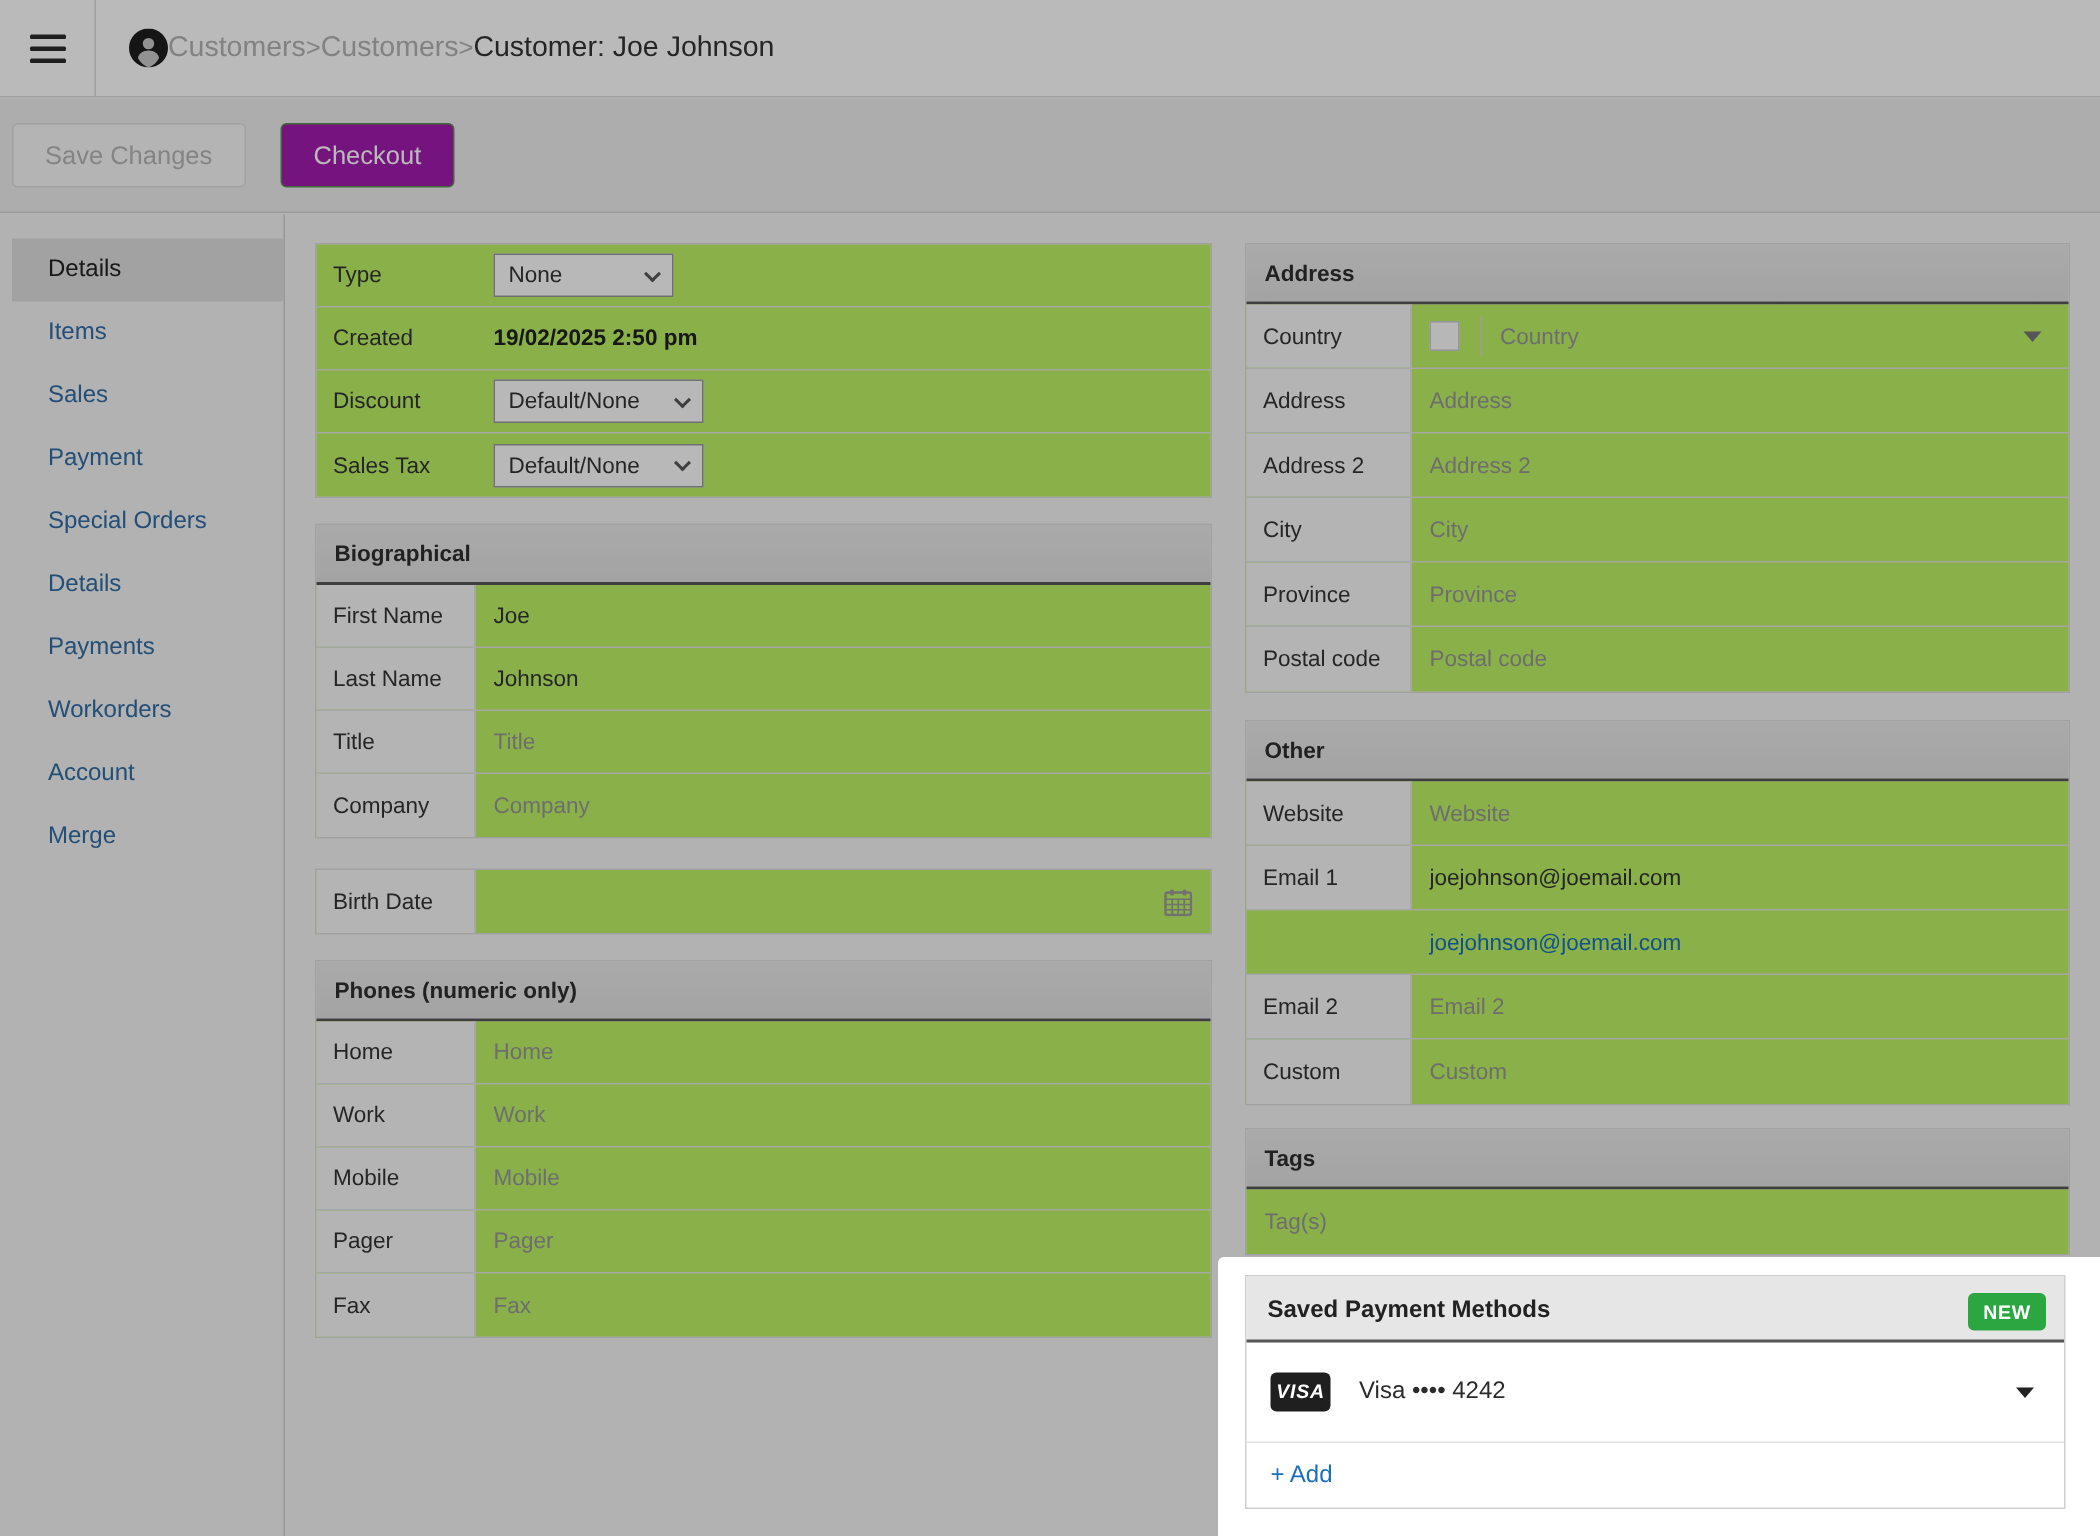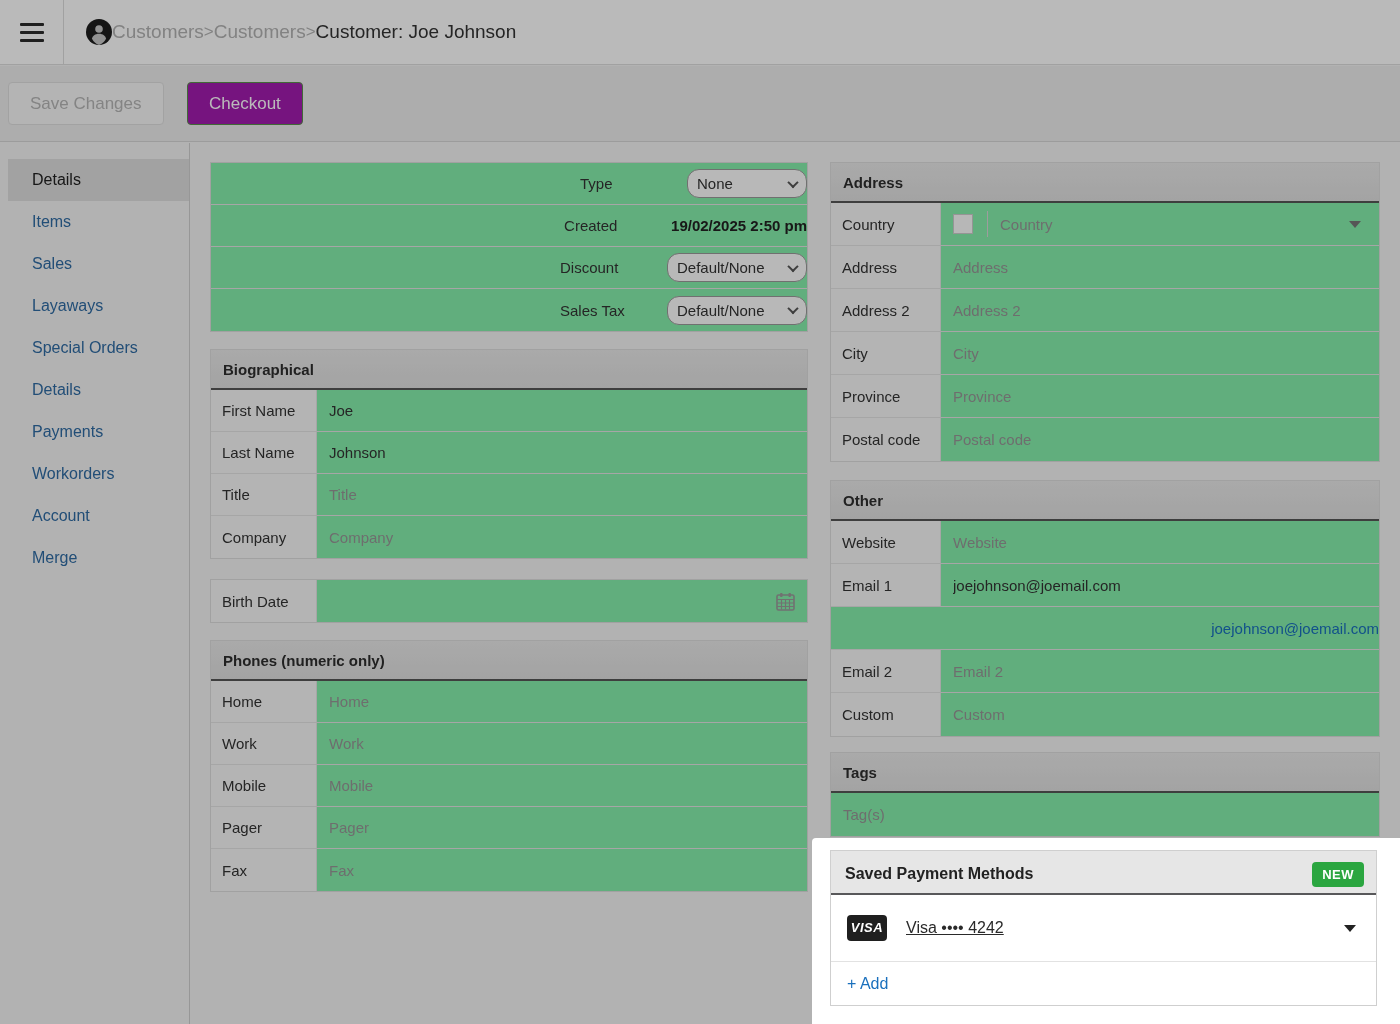--- a/index.html
+++ b/index.html
@@ -28,31 +28,31 @@
   .nav-item { display:block; height:42px; line-height:42px; padding-left:24px; margin-left:8px; font-size:16px; color:#2f6ba3; text-decoration:none; cursor:pointer; }
   .nav-item.active { background:#dedede; color:#222; }
 
   .col { position:absolute; top:19px; }
   .col-left { left:210px; width:598px; }
   .col-right { left:830px; width:550px; }
 
   .box { background:#fff; border:1px solid #ddd; }
   .sec-h { height:40px; background:linear-gradient(#e9e9e9,#e0e0e0); border-bottom:2px solid #565656; display:flex; align-items:center; padding:0 12px; font-weight:bold; color:#2e2e2e; font-size:15px; }
 
-  .row { display:flex; align-items:center; height:42px; border-bottom:1px solid #e4e4e4; background:#86efac;justify-content:flex-end; }
+  .row { display:flex; align-items:center; height:42px; border-bottom:1px solid #e4e4e4; background:#bef264; }
   .col-right .row { height:43px; }
   .row:last-child { border-bottom:none; }
   .lbl { width:106px; flex:none; align-self:stretch; display:flex; align-items:center; padding-left:11px; color:#333; }
   .col-right .lbl { width:110px; }
   .ruled .lbl { background:#f7f7f7; border-right:1px solid #e4e4e4; }
   .val-input { flex:1; min-width:0; border:none; background:transparent; font-family:inherit; font-size:15px; color:#333; padding:0 10px 0 12px; outline:none; height:100%; }
   .val-input::placeholder { color:#979797; opacity:1; }
   .val-static { padding-left:12px; font-weight:bold; color:#222; }
 
-  .select { display:flex; align-items:center; height:29px; border:1px solid #9a9a9a; border-radius:12px; background:#fcfcfc; margin-left:12px; padding:0 9px; cursor:pointer; color:#333; }
+  .select { display:flex; align-items:center; height:29px; border:1px solid #9a9a9a; border-radius:0; background:#fcfcfc; margin-left:12px; padding:0 9px; cursor:pointer; color:#333; }
   .w120 { width:120px; } .w140 { width:140px; }
   .chev { width:8px; height:8px; border-right:2px solid #555; border-bottom:2px solid #555; transform:rotate(45deg) translate(-1px,-1px); margin-left:auto; flex:none; }
 
   .cal-icon { margin-left:auto; margin-right:12px; flex:none; cursor:pointer; }
 
   .flag-box { width:20px; height:20px; border:1px solid #ccc; background:#fbfbfb; margin-left:12px; flex:none; }
   .country-vdiv { width:1px; align-self:stretch; margin:8px 0 8px 14px; background:#d8d8d8; flex:none; }
   .caret { width:0; height:0; border-left:6px solid transparent; border-right:6px solid transparent; border-top:7px solid #777; margin-right:18px; flex:none; }
 
   .link-row { padding-left:122px; }
@@ -60,21 +60,21 @@
 
   .mb17 { margin-bottom:17px; } .mb20 { margin-bottom:20px; } .mb18 { margin-bottom:18px; } .mb15 { margin-bottom:15px; }
 
   
   .spotlight { position:absolute; left:812px; top:838px; width:588px; height:186px; background:#fff; border-top-left-radius:4px; box-shadow:0 0 0 2500px rgba(0,0,0,0.27); z-index:40; }
   .panel { position:absolute; left:18px; top:12px; width:547px; border:1px solid #cfcfcf; background:#fff; }
   .panel-h { height:44px; background:#e6e6e6; border-bottom:2px solid #58585a; display:flex; align-items:center; padding:4px 12px 0 14px; font-weight:bold; font-size:16px; color:#222;text-align:right; }
   .badge-new { margin-left:auto; background:#2ba640; color:#fff; font-size:13px; font-weight:bold; letter-spacing:0.5px; padding:5px 10px; border-radius:4px; }
   .card-row { height:66px; display:flex; align-items:center; padding:0 20px 0 16px; cursor:pointer; }
   .visa-badge { width:40px; height:26px; background:#1f1f1f; border-radius:4px; color:#fff; font-style:italic; font-weight:bold; font-size:13px; text-align:center; line-height:26px; letter-spacing:0.5px; flex:none; }
-  .card-text { margin-left:19px; font-size:16px; color:#2a2a2a;text-decoration:underline; }
+  .card-text { margin-left:19px; font-size:16px; color:#2a2a2a; }
   .caret-dark { width:0; height:0; border-left:6px solid transparent; border-right:6px solid transparent; border-top:7px solid #222; margin-left:auto; }
   .add-row { height:44px; border-top:1px solid #e2e2e2; display:flex; align-items:center; padding-left:16px; font-size:16px; }
 </style>
 </head>
 <body>
 
 <header class="topbar">
   <button class="hamburger">
     <b></b>
       <b></b>
@@ -98,21 +98,21 @@
   <button class="btn btn-save">Save Changes</button>
   <button class="btn btn-checkout">Checkout</button>
 </div>
 
 <div class="main">
 
   <nav class="sidebar">
     <a class="nav-item active">Details</a>
     <a class="nav-item">Items</a>
     <a class="nav-item">Sales</a>
-    <a class="nav-item">Layaways</a>
+    <a class="nav-item">Payment</a>
     <a class="nav-item">Special Orders</a>
     <a class="nav-item">Details</a>
     <a class="nav-item">Payments</a>
     <a class="nav-item">Workorders</a>
     <a class="nav-item">Account</a>
     <a class="nav-item">Merge</a>
   </nav>
 
   <div class="col col-left">
 

